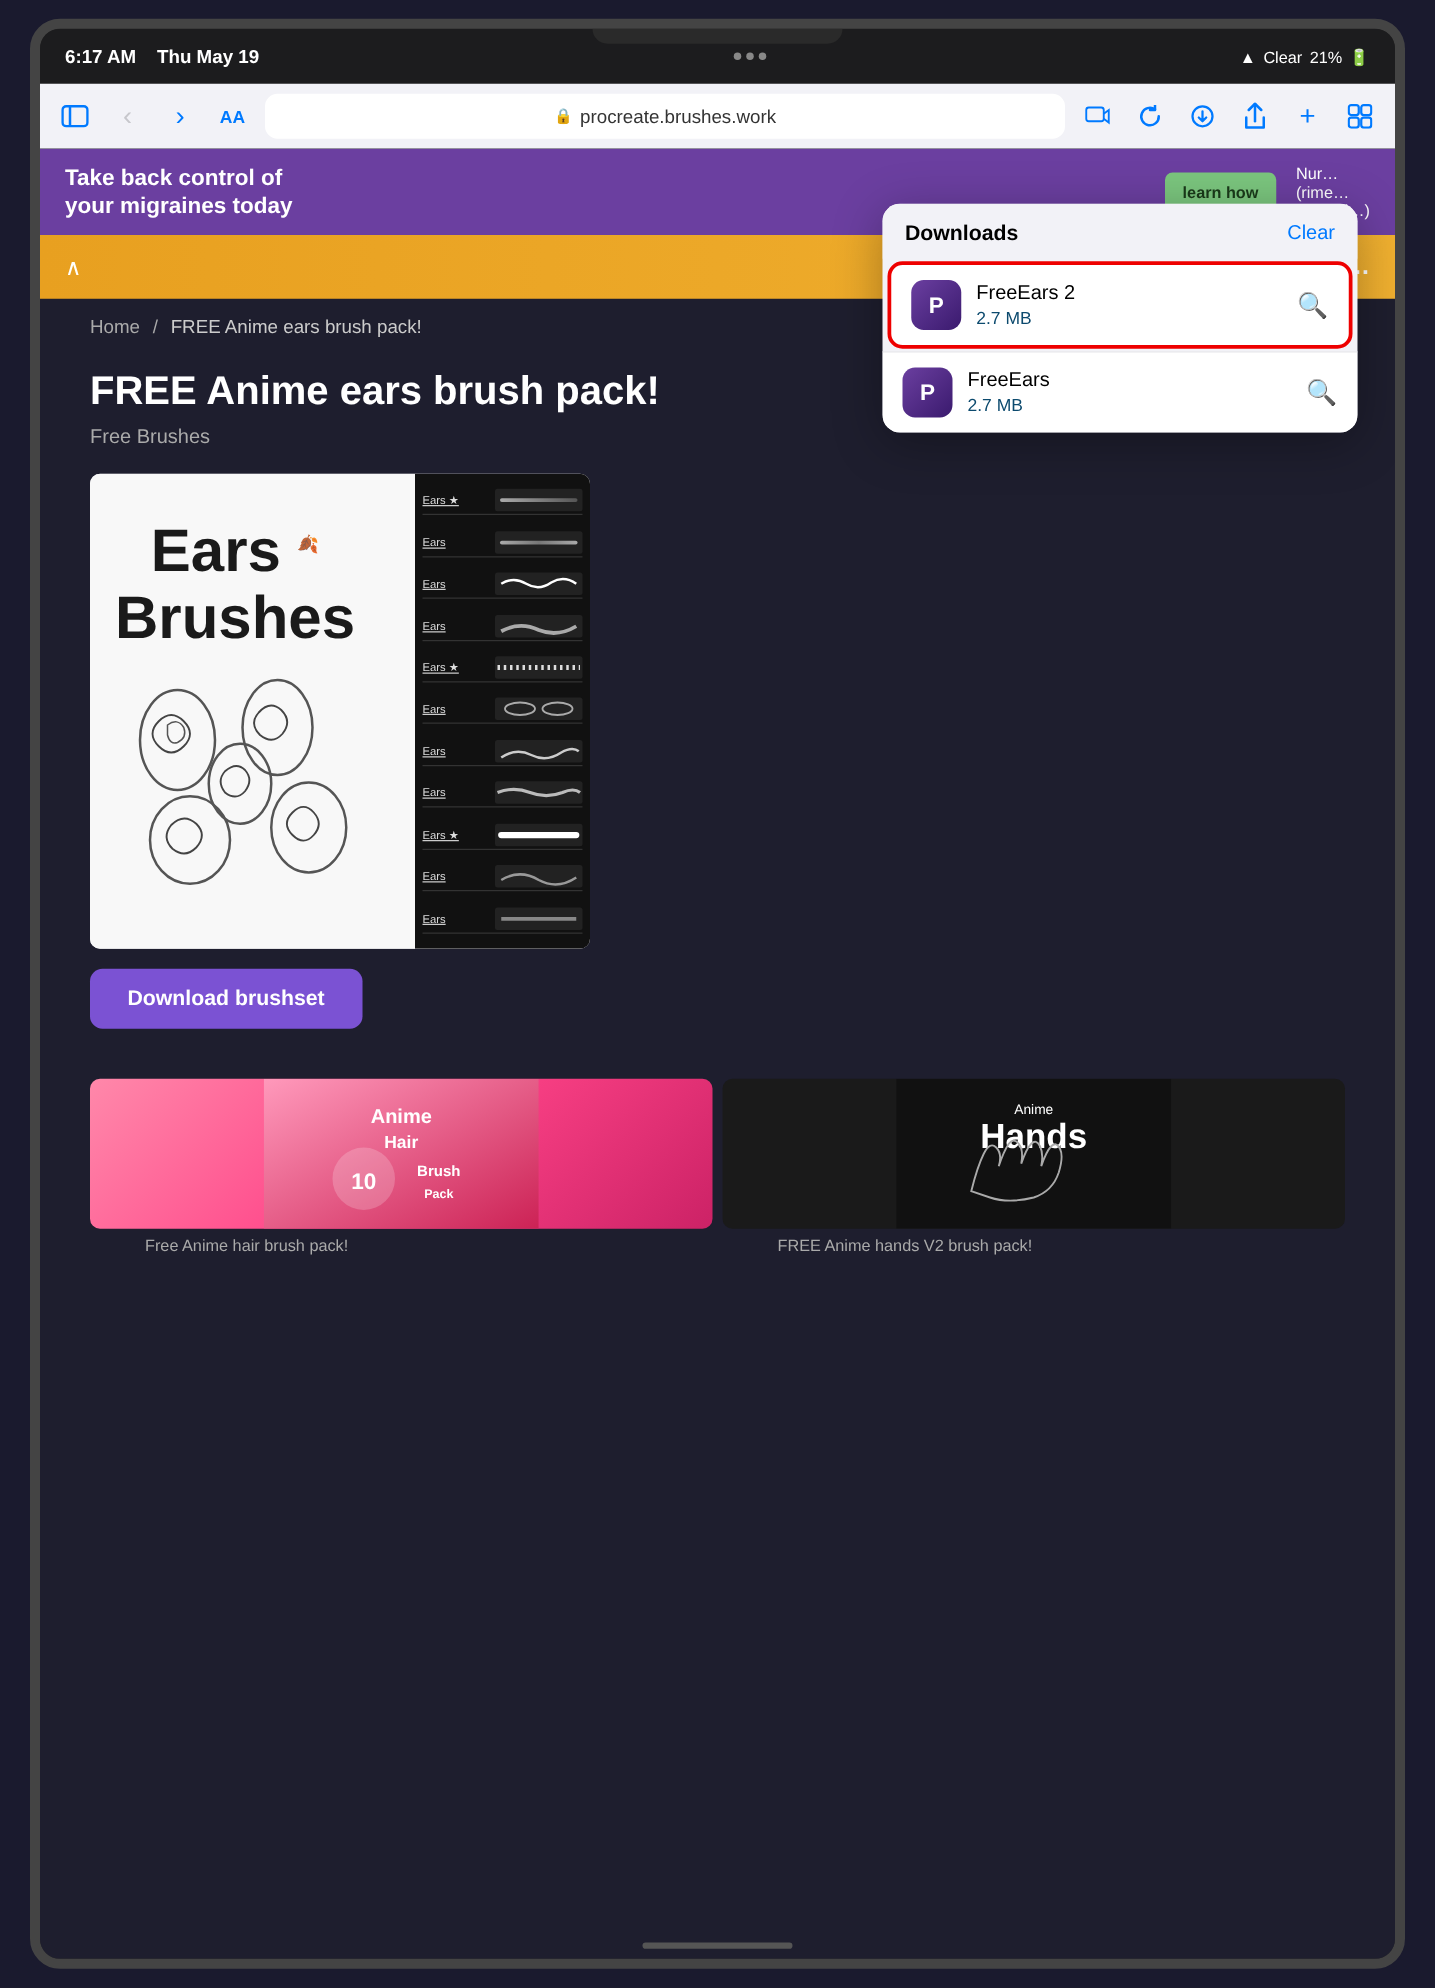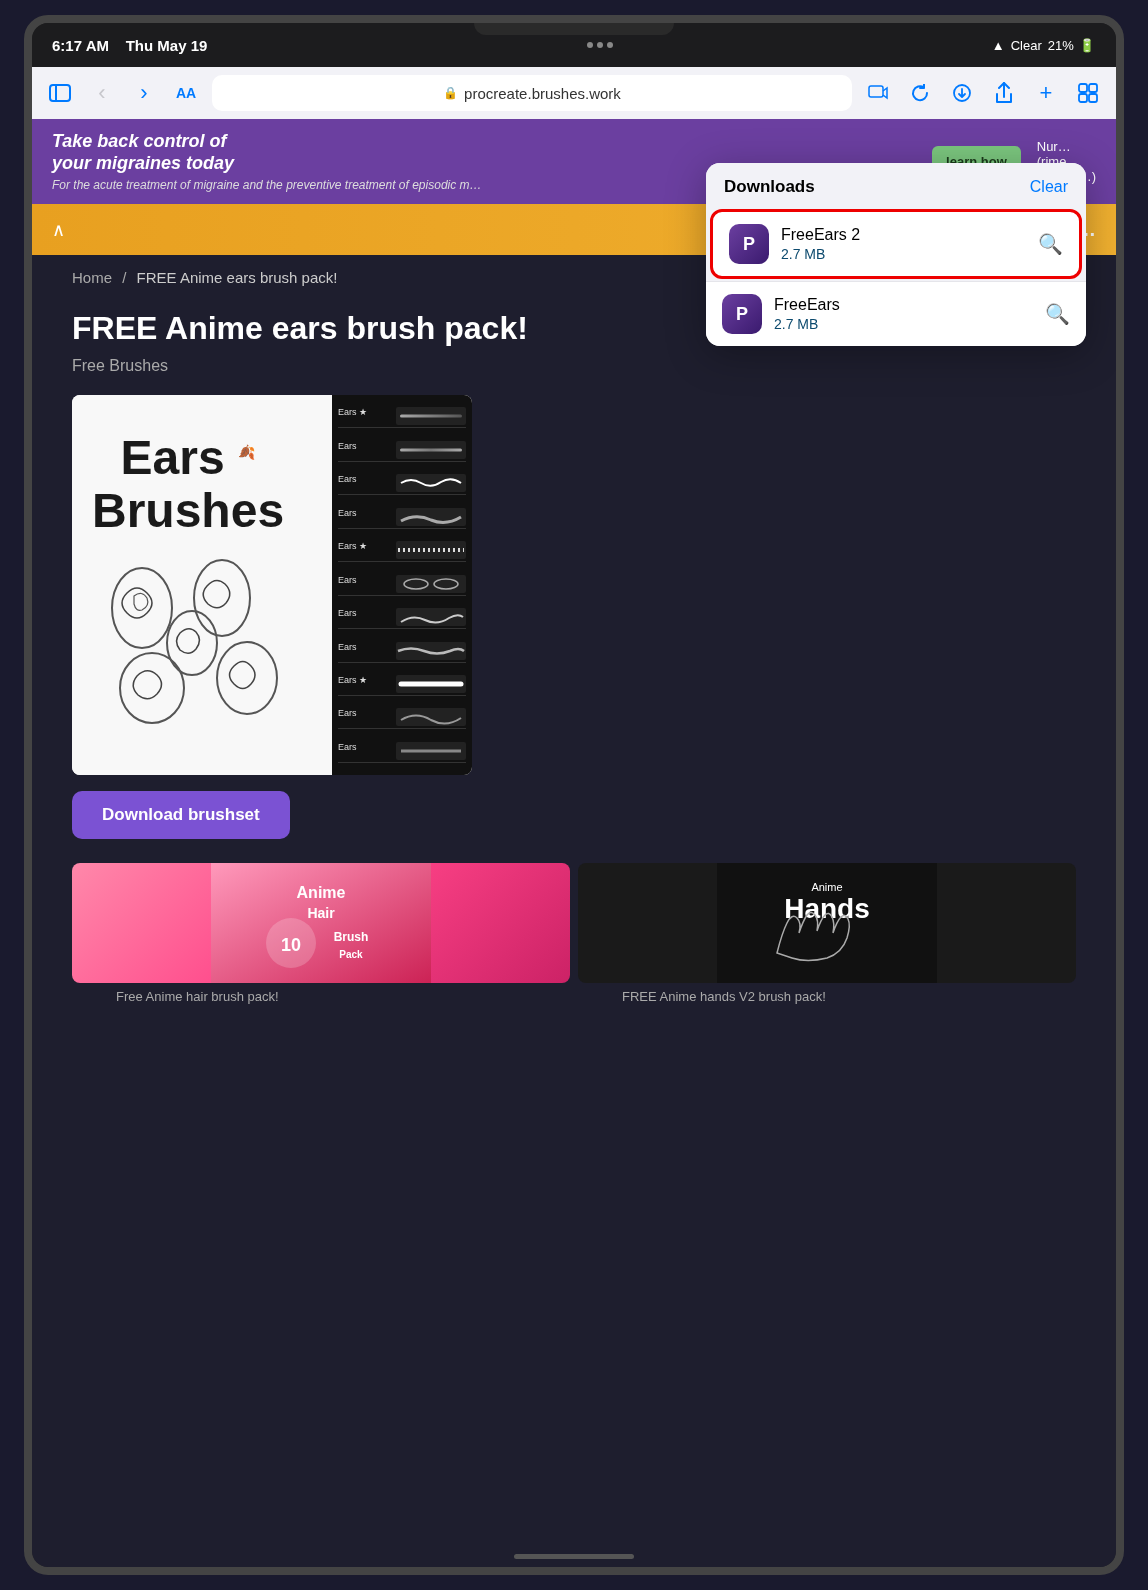--- a/index.html
+++ b/index.html
@@ -101,21 +101,20 @@
     
     .ad-banner {
       background: #6b3fa0;
       padding: 12px 20px;
       display: flex;
       align-items: center;
       justify-content: space-between;
     }
     .ad-text-area {
       flex: 1;
-      font-style: italic;
     }
     .ad-headline {
       color: #fff;
       font-weight: 700;
       font-size: 18px;
       line-height: 1.2;
     }
     .ad-subtext {
       color: #ddd;
       font-size: 12px;
@@ -206,25 +205,27 @@
       width: 140px;
       background: #111;
       display: flex;
       flex-direction: column;
       justify-content: space-around;
       padding: 8px 6px;
       gap: 4px;
     }
     .brush-row {
       display: flex;
+      align-items: center;
       gap: 4px;
       color: #ccc;
       font-size: 9px;
       border-bottom: 1px solid #333;
       padding-bottom: 2px;
+      text-decoration: underline;
     }
     .brush-name-col { flex: 1; color: #ddd; font-size: 9px; }
     .brush-preview-swatch {
       width: 70px;
       height: 18px;
       background: #222;
       border-radius: 2px;
       overflow: hidden;
       position: relative;
     }
@@ -246,21 +247,21 @@
     .author-line strong { color: #ccc; }
     .download-btn {
       background: #7b52d3;
       color: #fff;
       font-size: 17px;
       font-weight: 600;
       padding: 14px 30px;
       border-radius: 10px;
       border: none;
       cursor: pointer;
-      margin-bottom: 24px;
+      margin-bottom: 40px;
       display: inline-block;
     }
     
     .related-row {
       display: flex;
       gap: 8px;
     }
     .related-item {
       flex: 1;
       min-width: 0;
@@ -475,21 +476,20 @@
         <rect x="11" y="11" width="8" height="8" rx="2" stroke="#007aff" stroke-width="1.8"></rect>
       </svg>
     </div>
   </div>
 
   <div class="page-content">
 
     <div class="ad-banner">
       <div class="ad-text-area">
         <div class="ad-headline">Take back control of<br>your migraines today</div>
-        <div class="ad-subtext">For the acute treatment of migraine and the preventive treatment of episodic m…</div>
       </div>
       <div class="ad-cta-btn">learn how</div>
       <div class="ad-right-text">
         <span>Nur…<br>(rime…<br>orally d…)</span>
       </div>
     </div>
 
     <div class="appstore-banner">
       <span class="collapse-btn">∧</span>
       <span class="appstore-text">Donwload in the AppSt…</span>

